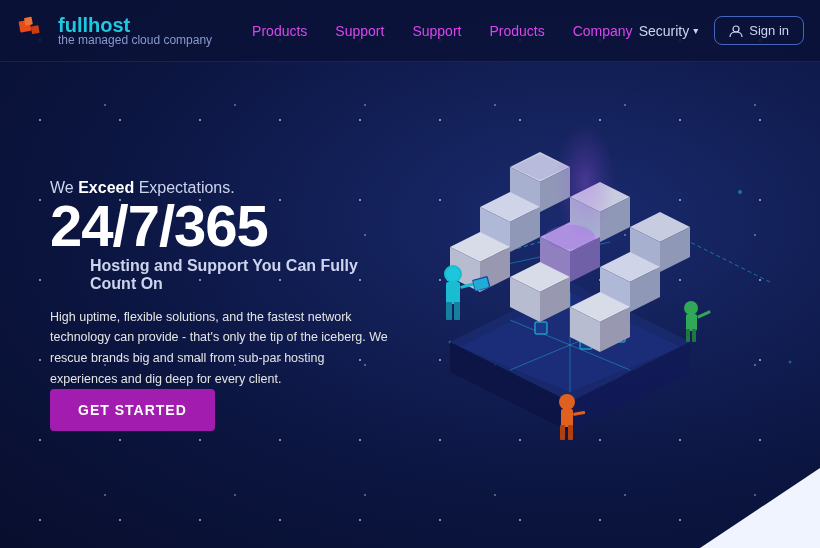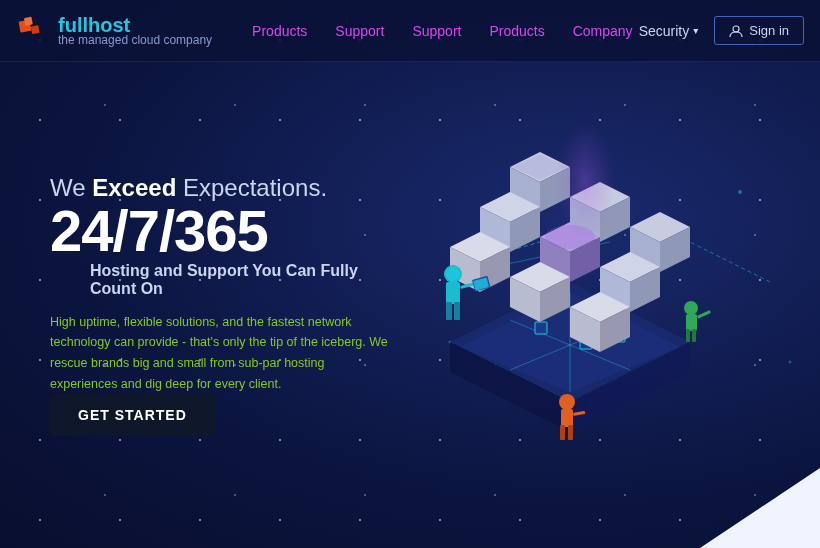--- a/index.html
+++ b/index.html
@@ -110,21 +110,21 @@
       color: #ccd4ee;
       font-size: 14px;
       cursor: pointer;
       display: flex;
       align-items: center;
       gap: 4px;
     }
 
     .signin-btn {
       border: 1.5px solid #4466bb;
-      border-radius: 3px;
+      border-radius: 8px;
       padding: 6px 14px;
       color: #ccd4ee;
       font-size: 13px;
       cursor: pointer;
       display: flex;
       align-items: center;
       gap: 6px;
       background: transparent;
     }
 
@@ -137,21 +137,21 @@
       padding: 0 50px;
       height: calc(548px - 62px);
     }
 
     .hero-left {
       max-width: 340px;
       flex-shrink: 0;
     }
 
     .tagline {
-      font-size: 24px;
+      font-size: 16px;
       color: #ccd4ee;
       margin-bottom: 0;
       font-weight: 400;
     }
 
     .tagline strong {
       color: white;
       font-weight: 700;
     }
 
@@ -167,27 +167,27 @@
     .subtitle {
       font-size: 16px;
       color: #ccd4ee;
       font-weight: 600;
       margin-bottom: 14px;
       margin-left: 40px;
     }
 
     .description {
       font-size: 12.5px;
-      color: #84cc16;
+      color: #e5e5e5;
       line-height: 1.65;
     }
 
     .cta-btn {
       display: inline-block;
-      background: #0f172a;
+      background: #a21caf;
       color: white;
       font-size: 14px;
       font-weight: 700;
       letter-spacing: 1px;
       padding: 13px 28px;
       border-radius: 4px;
       cursor: pointer;
       border: none;
       text-transform: uppercase;
     }

